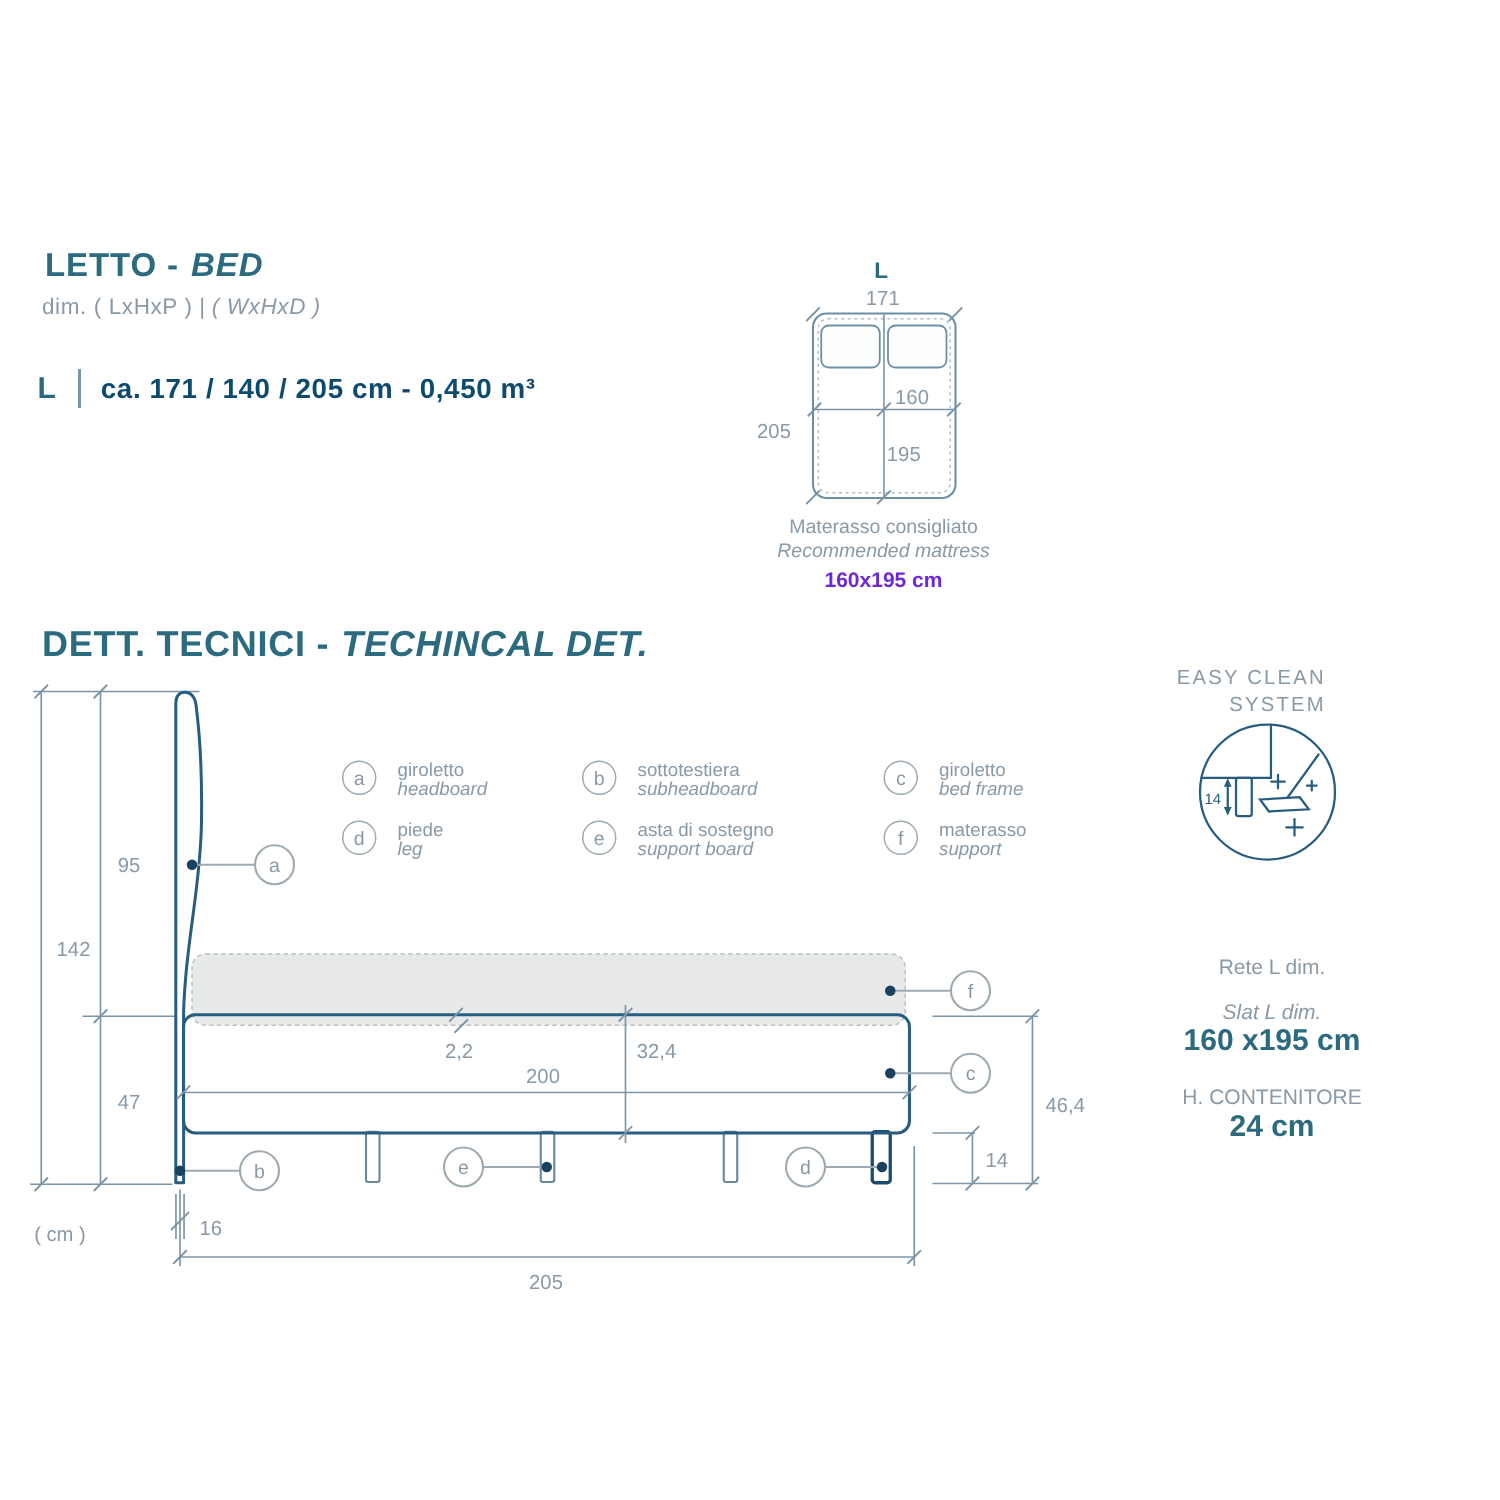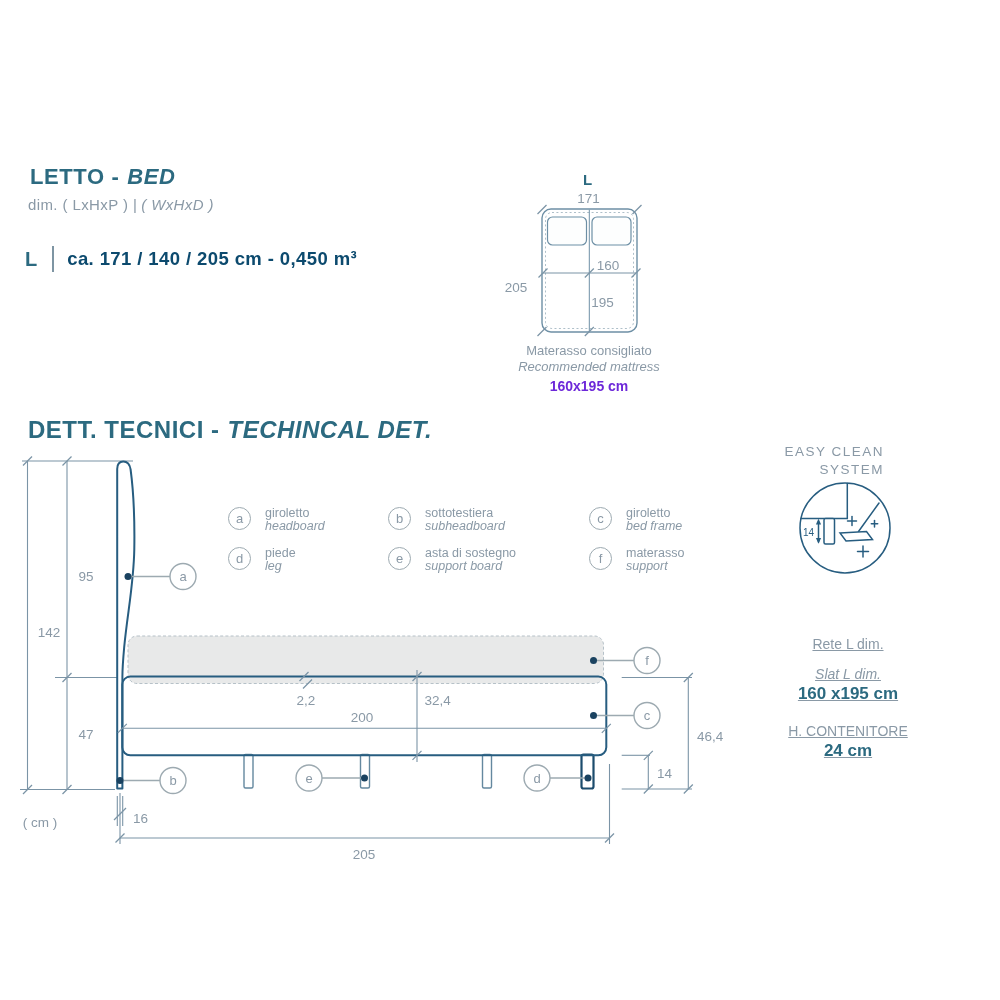--- a/index.html
+++ b/index.html
@@ -32,24 +32,24 @@
     width:21px; height:21px; border:1.5px solid #9daab1; border-radius:50%;
     color:#8a99a6; font-size:13px; display:flex; align-items:center; justify-content:center; flex:0 0 auto;
   }
   .lg-text { margin-left:14px; font-size:12.5px; color:#8a99a6; line-height:12.5px; white-space:nowrap; }
   .lg-text .en { font-style:italic; }
   .lg-a { left:228px; top:507px; } .lg-b { left:388px; top:507px; } .lg-c { left:589px; top:507px; }
   .lg-d { left:228px; top:547px; } .lg-e { left:388px; top:547px; } .lg-f { left:589px; top:547px; }
 
   
   .ec-title { left:739px; top:443px; width:145px; text-align:right; font-size:13.5px; letter-spacing:1.5px; color:#8a99a6; line-height:18px; }
-  .info { left:748px; top:634px; width:200px; text-align:center; color:#8a99a6;text-decoration:underline; }
+  .info { left:748px; top:634px; width:200px; text-align:center; color:#8a99a6; }
   .info .r1 { font-size:14px; line-height:20px; }
   .info .r2 { font-size:14px; line-height:20px; font-style:italic;margin-top:10px; }
-  .info .rv { font-size:17px; line-height:20px; font-weight:700; color:#2c6a80; }
+  .info .rv { font-size:20px; line-height:20px; font-weight:700; color:#2c6a80; }
   .info .blk2 { margin-top:17px; }
 
   
   svg text { font-family:"Liberation Sans", sans-serif; }
   .ln-d  { stroke:#275d80; stroke-width:2;   fill:none; stroke-linejoin:round; }
   .ln-m  { stroke:#6d8fa5; stroke-width:1.4; fill:#ffffff; }
   .ln-m2 { stroke:#6d8fa5; stroke-width:1.2; fill:#fdfefe; }
   .ln-mt { stroke:#6d8fa5; stroke-width:1;   fill:none; }
   .dash  { stroke:#aebfc9; stroke-width:1;   fill:none; stroke-dasharray:2,2.4; }
   .matt  { fill:#e8e9e9; stroke:#b6c1c8; stroke-width:1; stroke-dasharray:3,2.2; }

